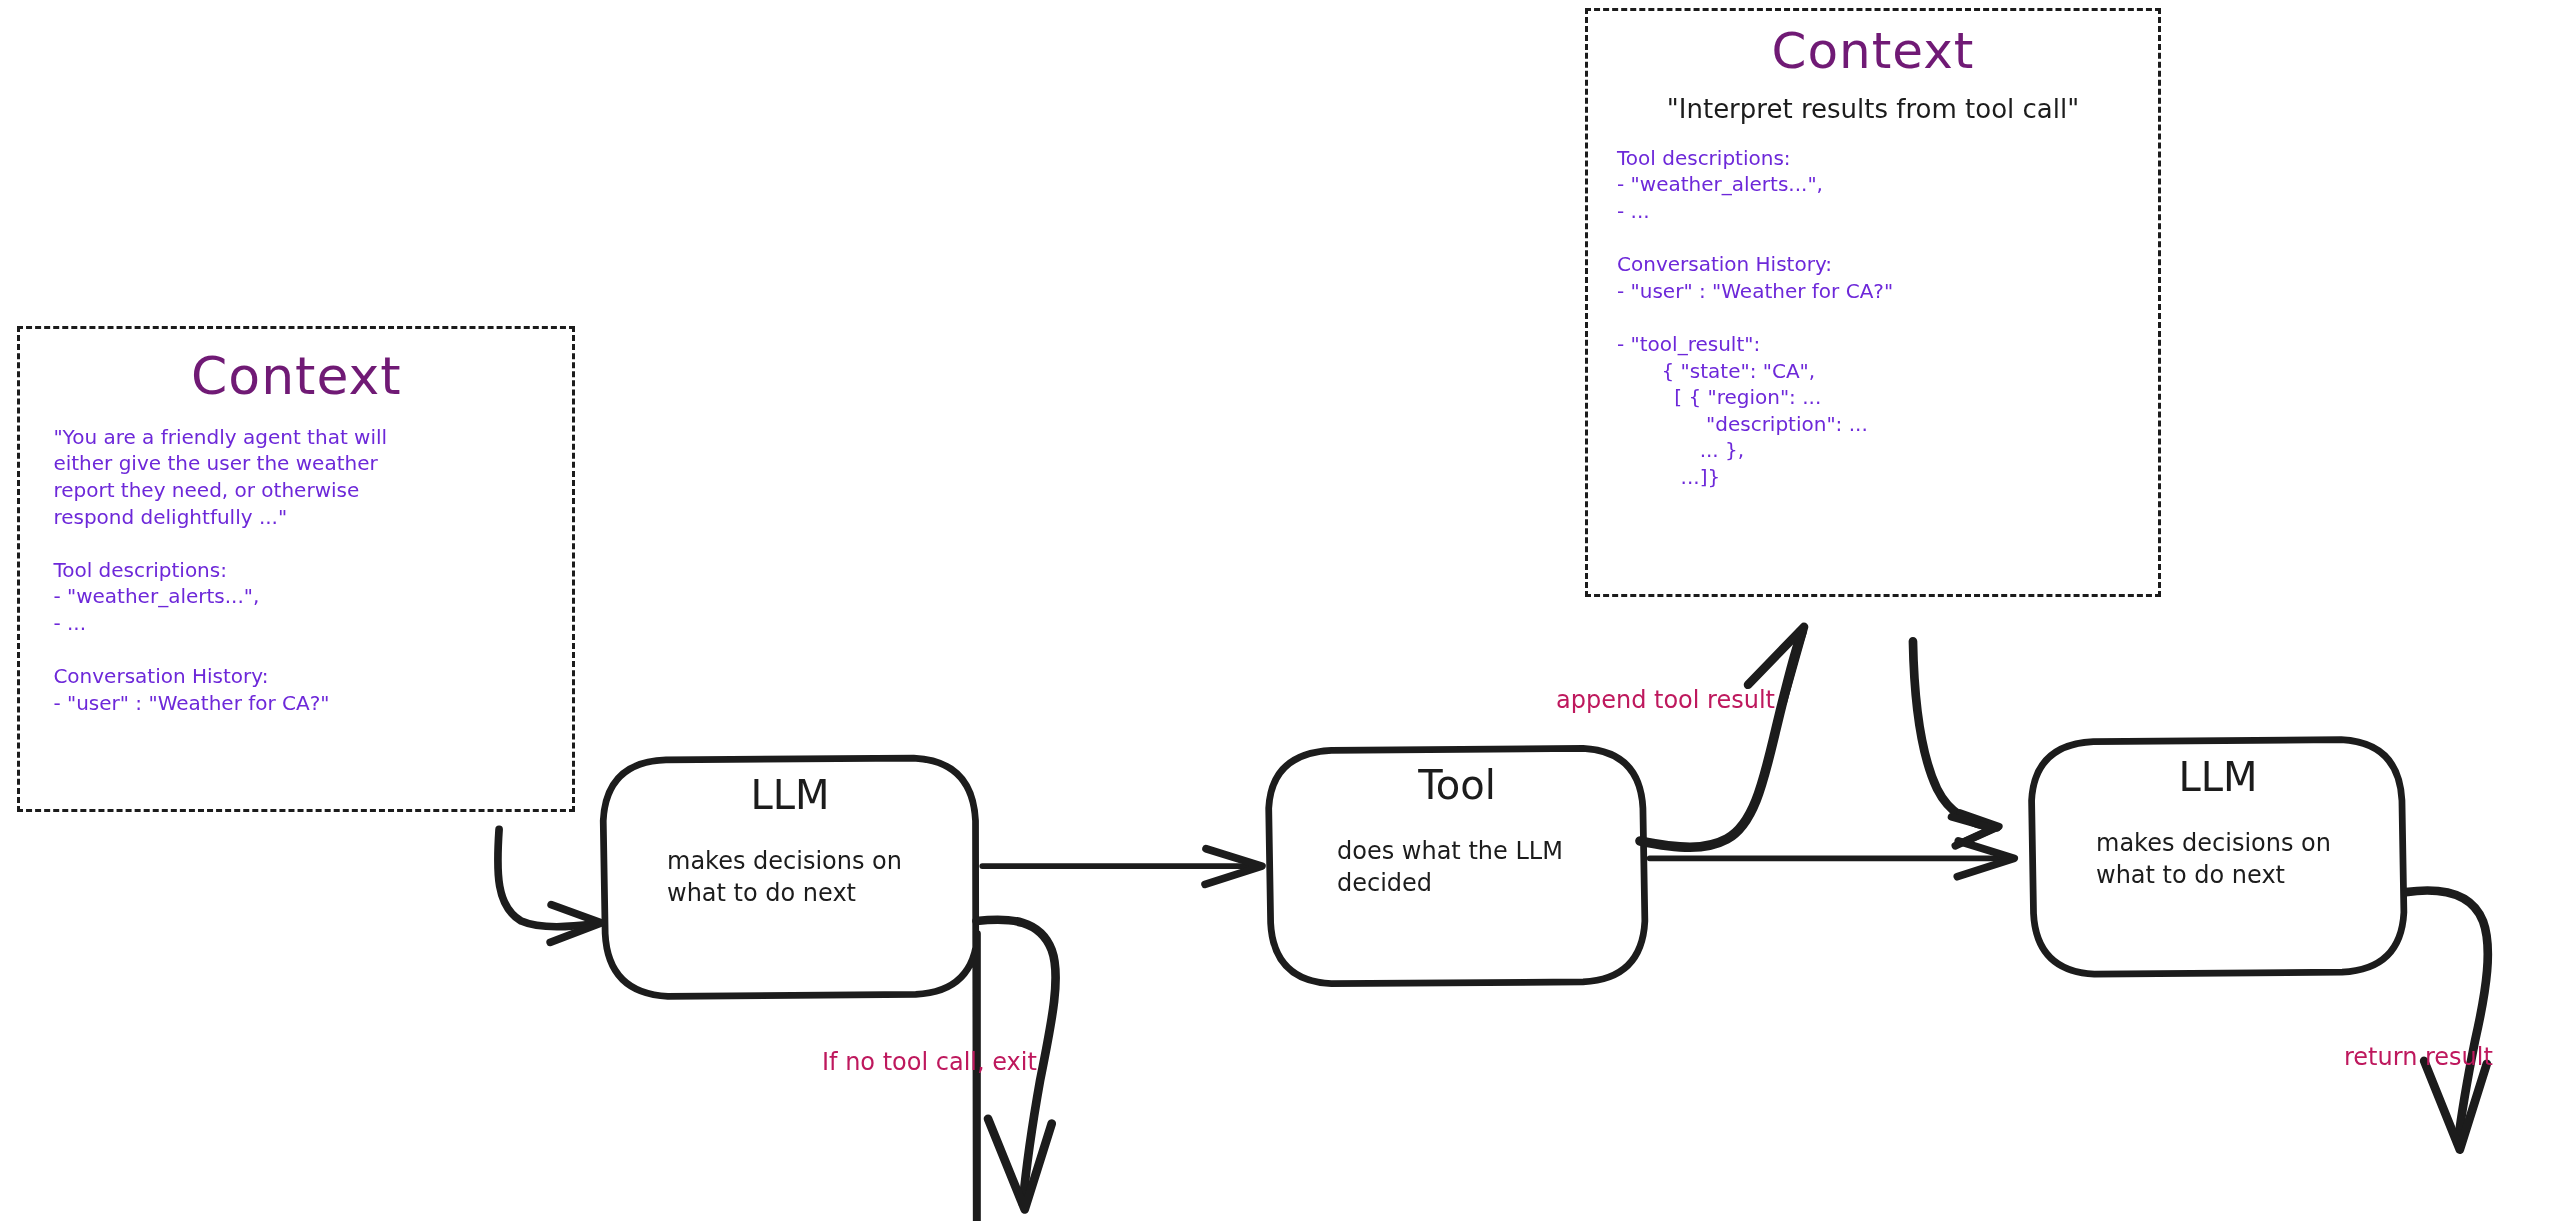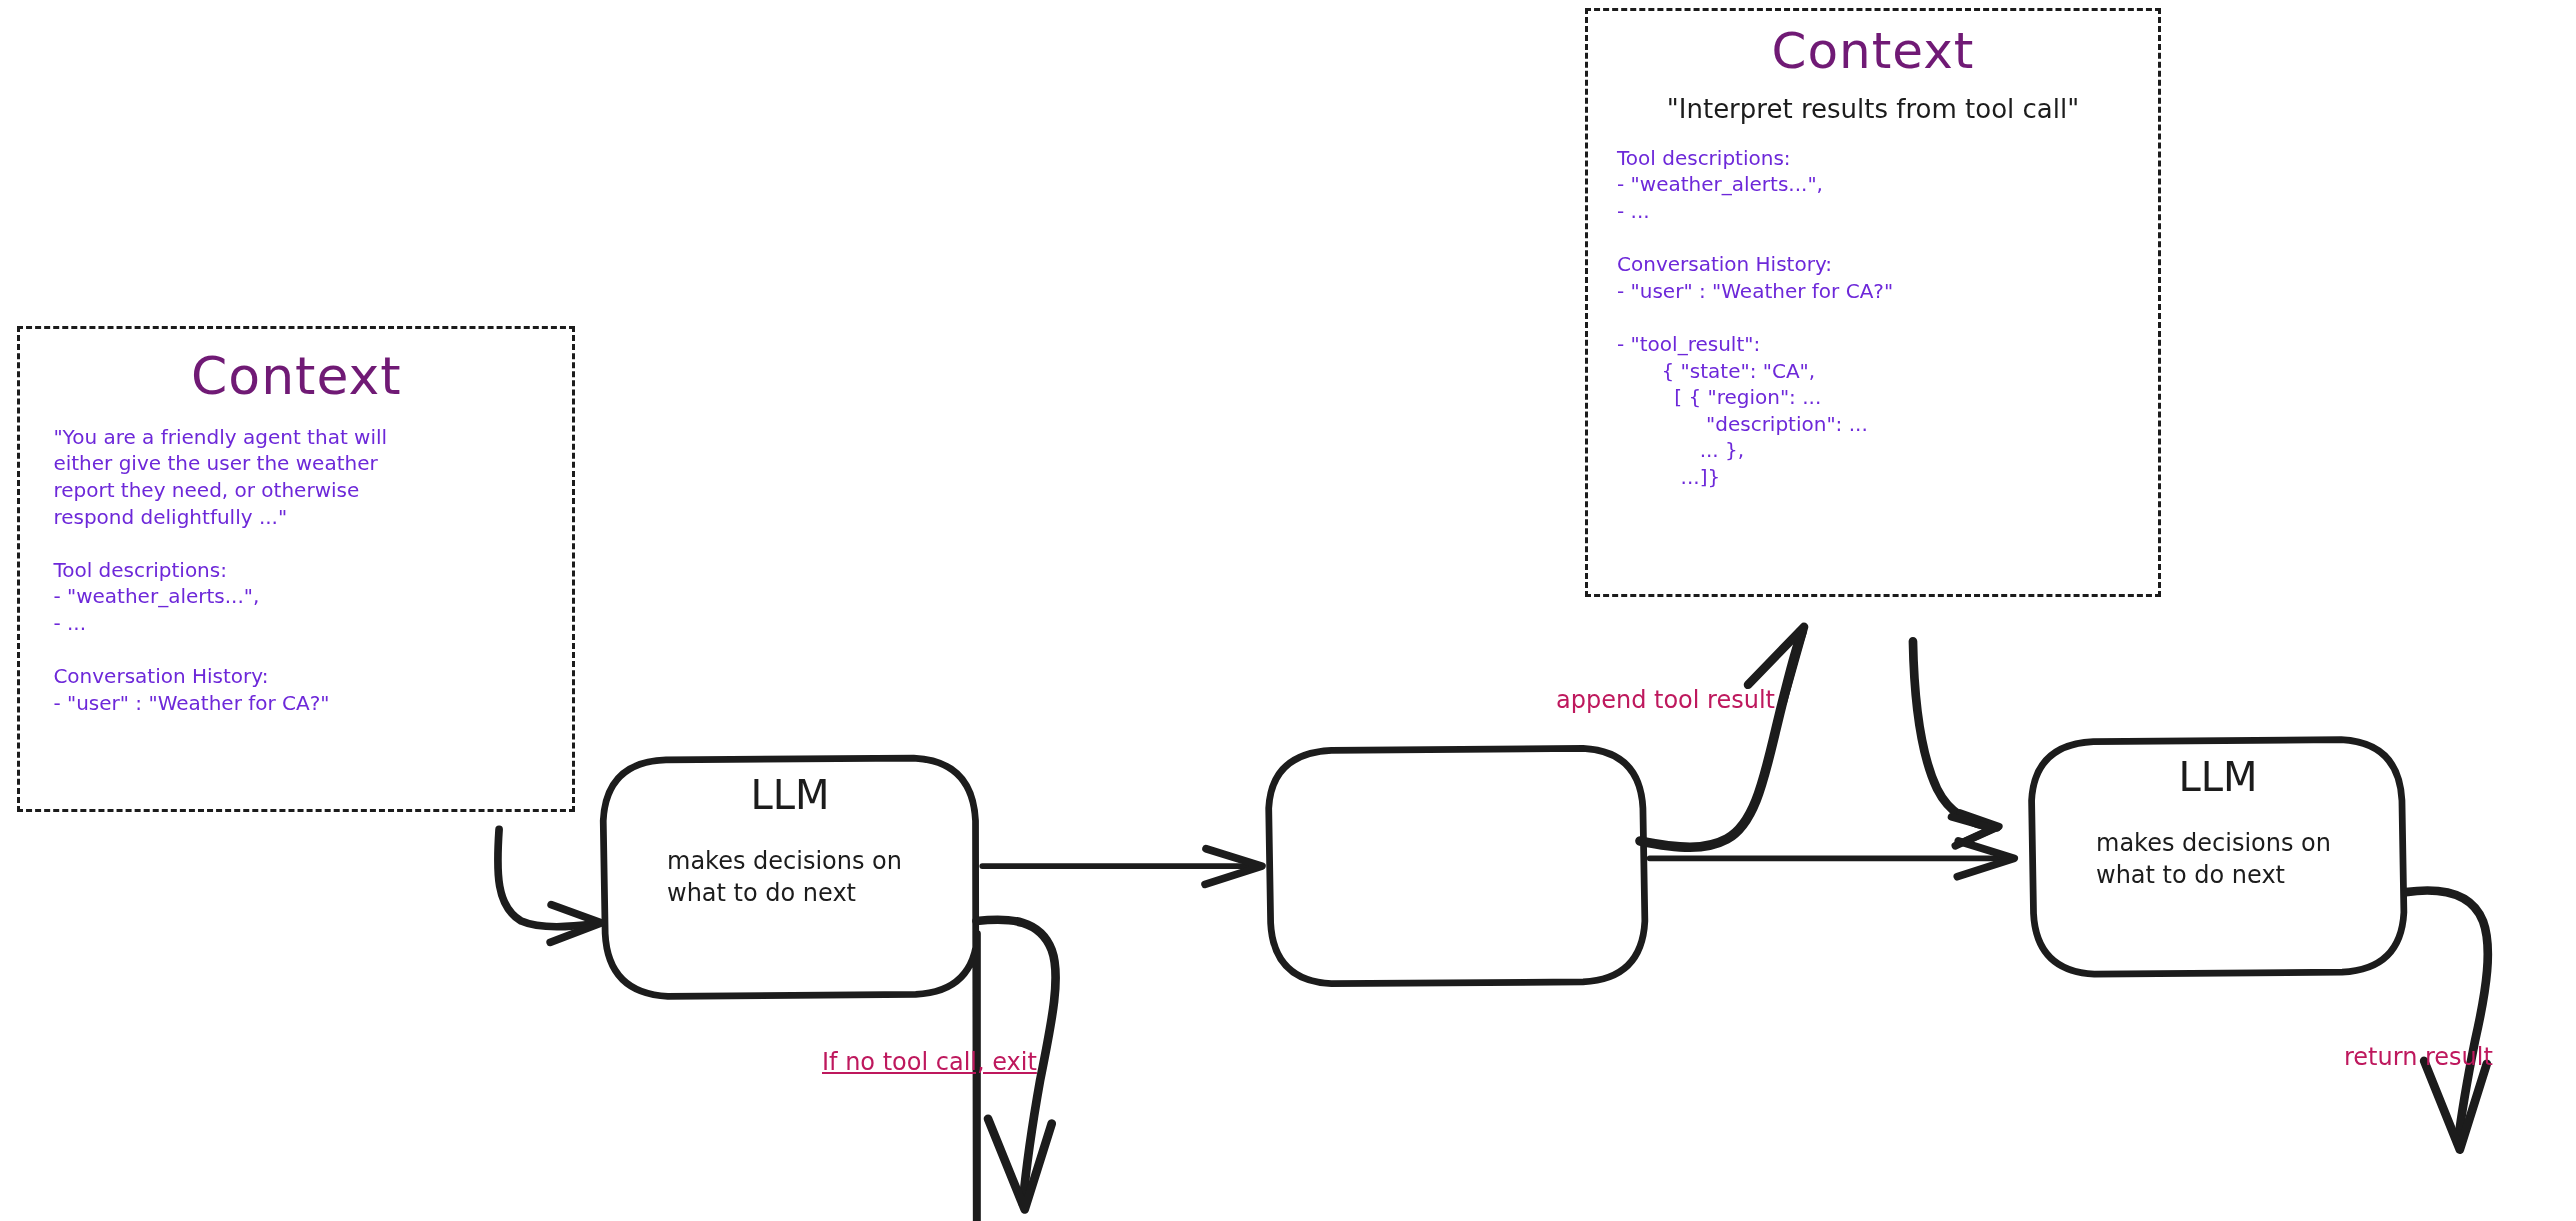--- a/index.html
+++ b/index.html
@@ -144,27 +144,32 @@
 
     </g>
   </svg>
 
   <div class="node-text" style="left:603px; top:772px; width:374px;">
     <div class="rbox-title">LLM</div>
     <div class="rbox-sub" style="margin-top:27px; text-align:left; padding-left:64px;">makes decisions on
 what to do next</div>
   </div>
 
+  <div class="node-text" style="left:1269px; top:762px; width:376px;">
+    <div class="rbox-title">Tool</div>
+    <div class="rbox-sub" style="margin-top:27px; text-align:left; padding-left:68px;">does what the LLM
+decided</div>
+  </div>
 
   <div class="node-text" style="left:2032px; top:754px; width:372px;">
     <div class="rbox-title">LLM</div>
     <div class="rbox-sub" style="margin-top:27px; text-align:left; padding-left:64px;">makes decisions on
 what to do next</div>
   </div>
 
-  <div class="edge-label" style="left:822px; top:1048px;text-decoration:underline;">If no tool call, exit</div>
+  <div class="edge-label" style="left:822px; top:1048px;">If no tool call, exit</div>
 
   <div class="edge-label" style="left:1556px; top:686px;">append tool result</div>
 
   <div class="edge-label" style="left:2344px; top:995px;margin-top:48px;">return result</div>
 
 </div>
 
 
 </body></html>

